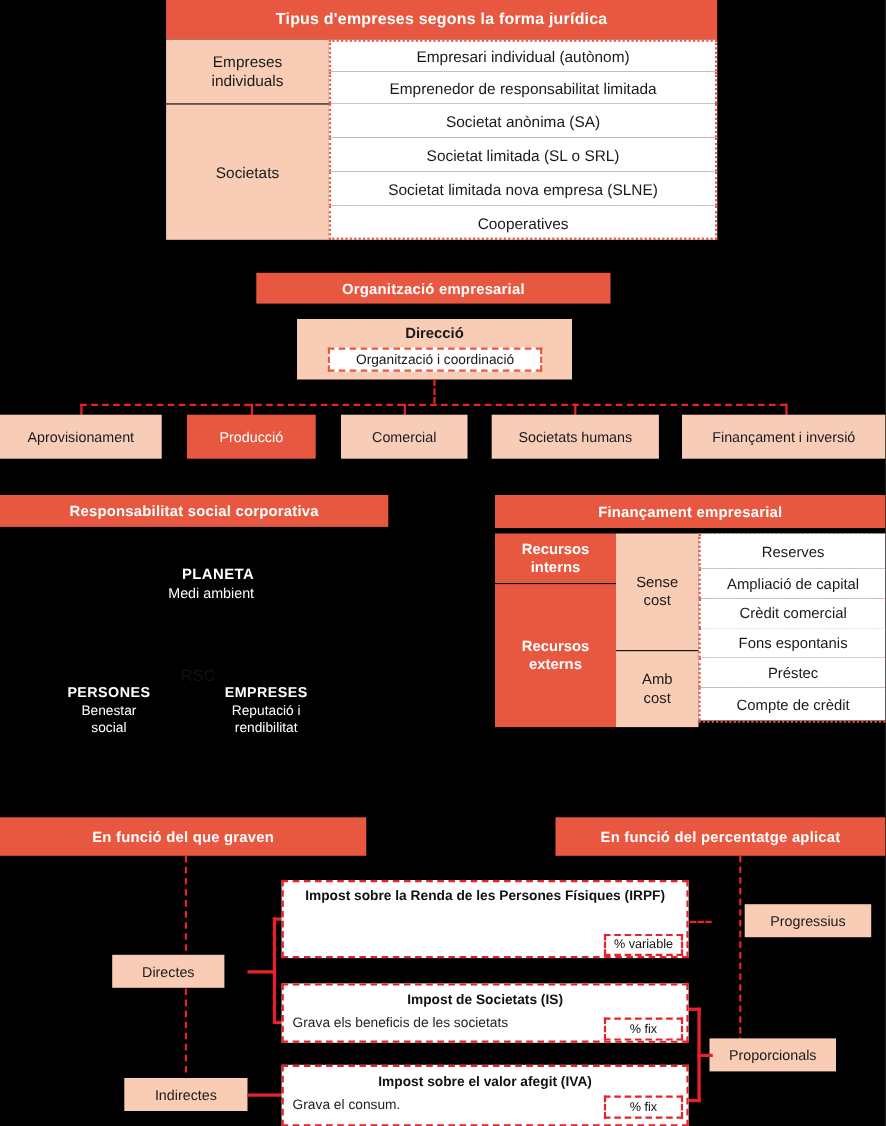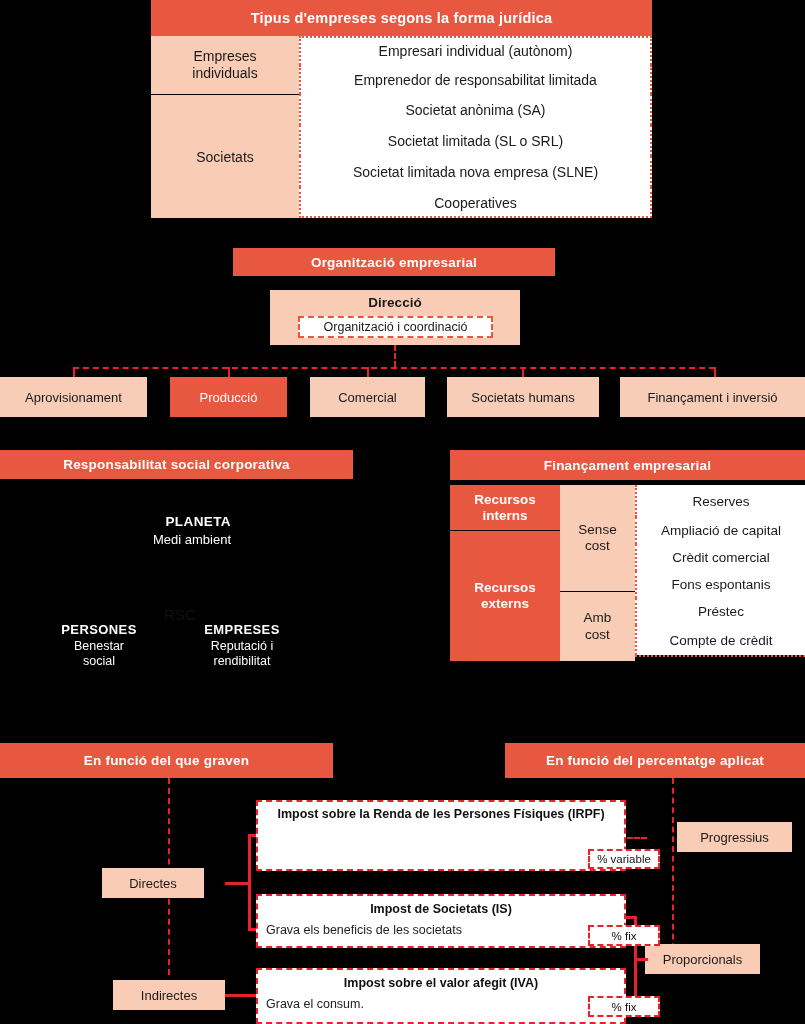--- a/index.html
+++ b/index.html
@@ -83,21 +83,21 @@
   .fin-sep{left:635px;width:170px;height:0;border-top:2px dotted #e8573f;}
 
   
   #tx-l-title{left:0px;top:743px;width:333px;height:35px;font-size:13.5px;}
   #tx-r-title{left:505px;top:743px;width:300px;height:35px;font-size:13.5px;}
 
   .taxbox{background:#fff;border:2px dashed #e8222a;}
   .taxhead{font-weight:bold;font-size:12.5px;text-align:center;color:#111;}
   .taxbody{font-size:12.5px;color:#222;line-height:1.35;}
   .pct{border:2px dashed #e8222a;background:#fff;font-size:11.5px;
-    display:flex;align-items:center;justify-content:center;color:#111;margin-left:39px;}
+    display:flex;align-items:center;justify-content:center;color:#111;}
   .sidebox{background:#f9cdb5;display:flex;align-items:center;justify-content:center;
     font-size:13px;color:#1a1a1a;}
 </style>
 </head>
 <body>
 
 <div class="abs" id="t1-wrap">
   <div class="abs hdr" id="t1-title">Tipus d'empreses segons la forma jurídica</div>
 
   <div class="abs" id="t1-left-ind">

